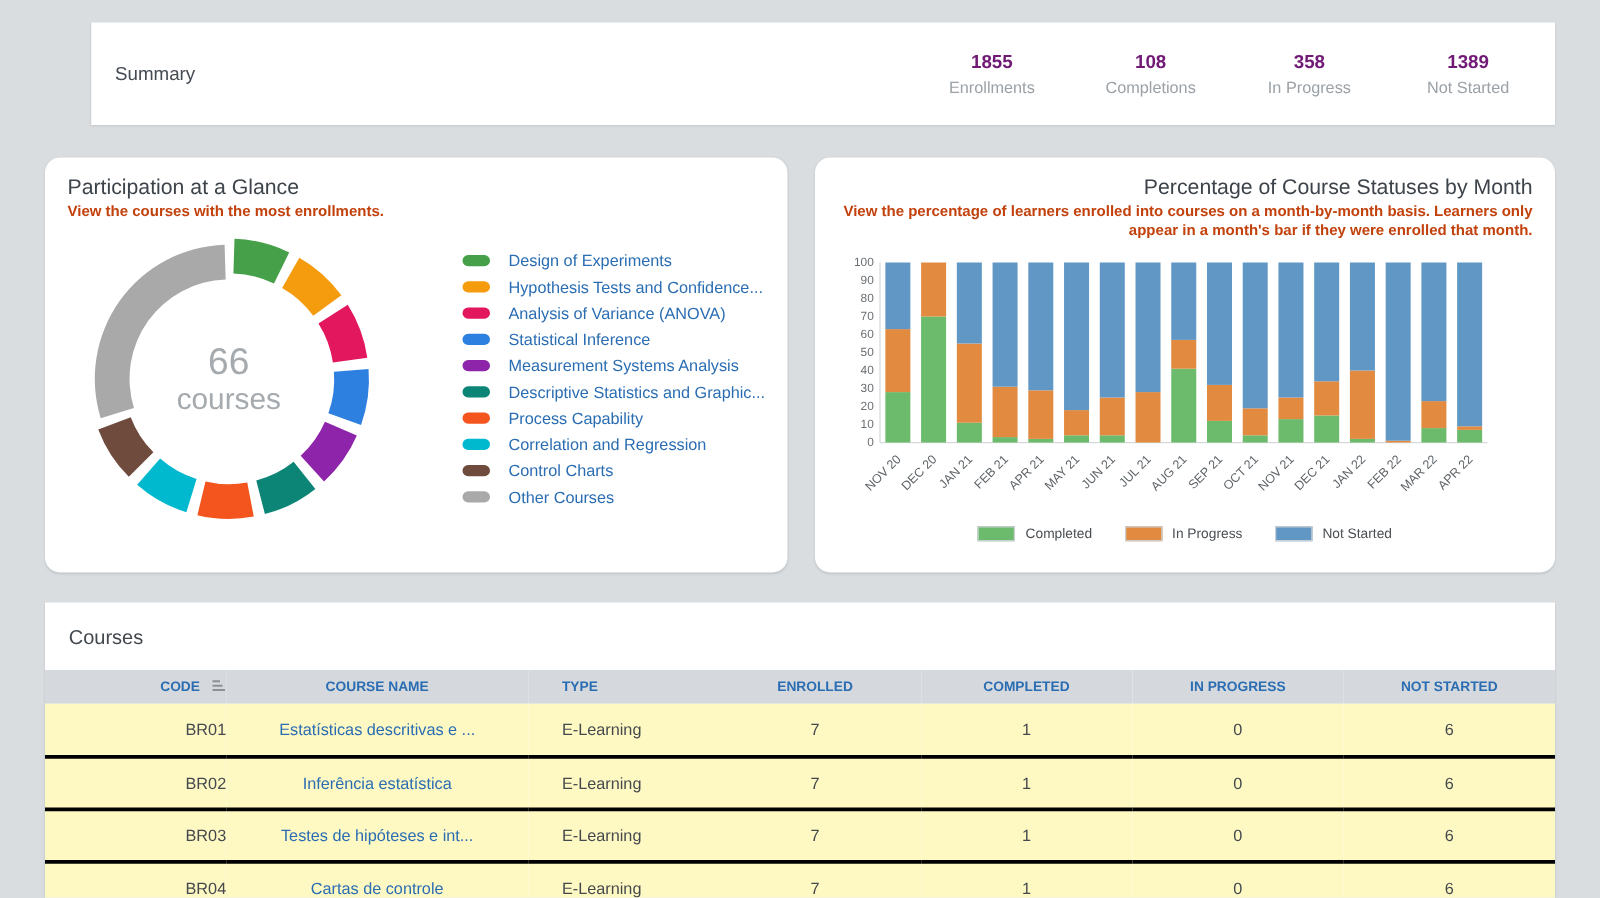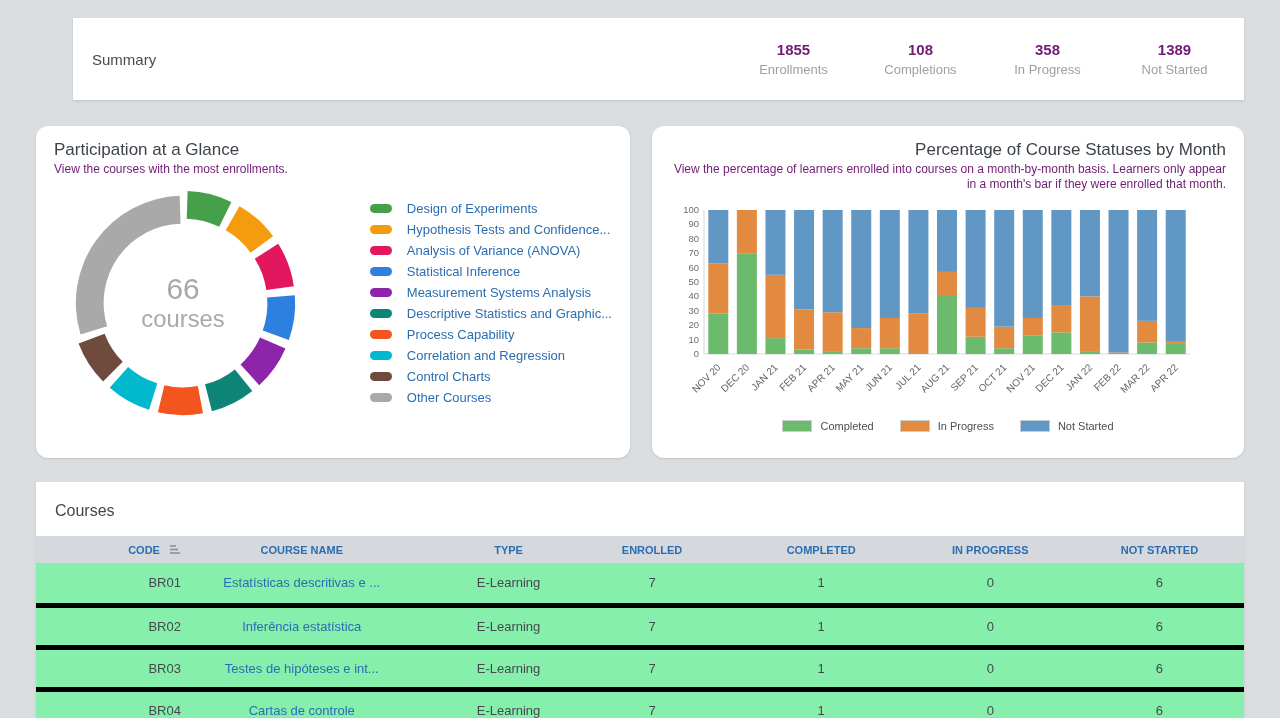--- a/index.html
+++ b/index.html
@@ -25,21 +25,21 @@
   .stats { display:flex; }
   .stat { width:127px; text-align:center; }
   .stat-value { font-size:15px; font-weight:700; color:#701a75; }
   .stat-label { font-size:13px; color:#9ba1a6; margin-top:4px; }
   
   .charts-row { display:flex; gap:22px; margin-top:26px; }
   .chart-panel { height:332px; padding:14px 18px;border-radius:12px; }
   .participation-panel { width:594px; flex:none; }
   .statuses-panel { flex:1;text-align:right; }
   .panel-title { font-size:17px; font-weight:400; color:#3d434a; }
-  .panel-subtitle { font-size:12px; color:#701a75; margin-top:2px; line-height:1.25; }
+  .panel-subtitle { font-size:12px; color:#c2410c; margin-top:2px; line-height:1.25;font-weight:bold; }
   .participation-content { display:flex; align-items:center; margin-top:4px; }
   svg text { font-family:"Liberation Sans","DejaVu Sans",sans-serif; }
   .donut-center-value { font-size:30px; fill:#a5aaaf; }
   .donut-center-label { font-size:24px; fill:#a5aaaf; }
   .donut-legend { list-style:none; margin-left:18px; }
   .donut-legend li { display:flex; align-items:center; height:21px; cursor:pointer; }
   .legend-pill { width:22px; height:9px; border-radius:4.5px; flex:none; }
   .donut-legend .legend-label { font-size:13px; color:#2a6db3; margin-left:15px; white-space:nowrap; }
   
   .bar-chart-wrap { margin-top:10px; }
@@ -52,22 +52,22 @@
   
   .courses-panel { margin-top:24px; padding-top:14px; min-height:240px; }
   .courses-title { font-size:16px; font-weight:400; color:#42474d; padding:6px 0 16px 19px; }
   table { width:100%; border-collapse:collapse; table-layout:fixed; }
   thead th {
     background:#d5d9dd; color:#2a6db3; font-size:11px; font-weight:700;
     height:27px; text-transform:uppercase; cursor:pointer;
   }
   th.al, td.al { text-align:right; padding-left:21px; }
   th.ac, td.ac { text-align:center; }
-  th.type-col, td.type-col { text-align:center; padding-left:27px; }
-  tbody td { height:42px; background:#86efac; border-bottom:5px solid #000000; font-size:13px; color:#45494e; }
+  th.type-col, td.type-col { text-align:left; padding-left:27px; }
+  tbody td { height:42px; background:#fef9c3; border-bottom:3px solid #000000; font-size:13px; color:#45494e; }
   .course-link { color:#2a6db3; cursor:pointer; text-decoration:none; }
   .sort-icon { display:inline-block; vertical-align:-1px; margin-left:7px; }
 </style>
 </head>
 <body>
 
 <div class="page">
 
   <section class="panel summary-panel">
     <h2 class="summary-title">Summary</h2>

